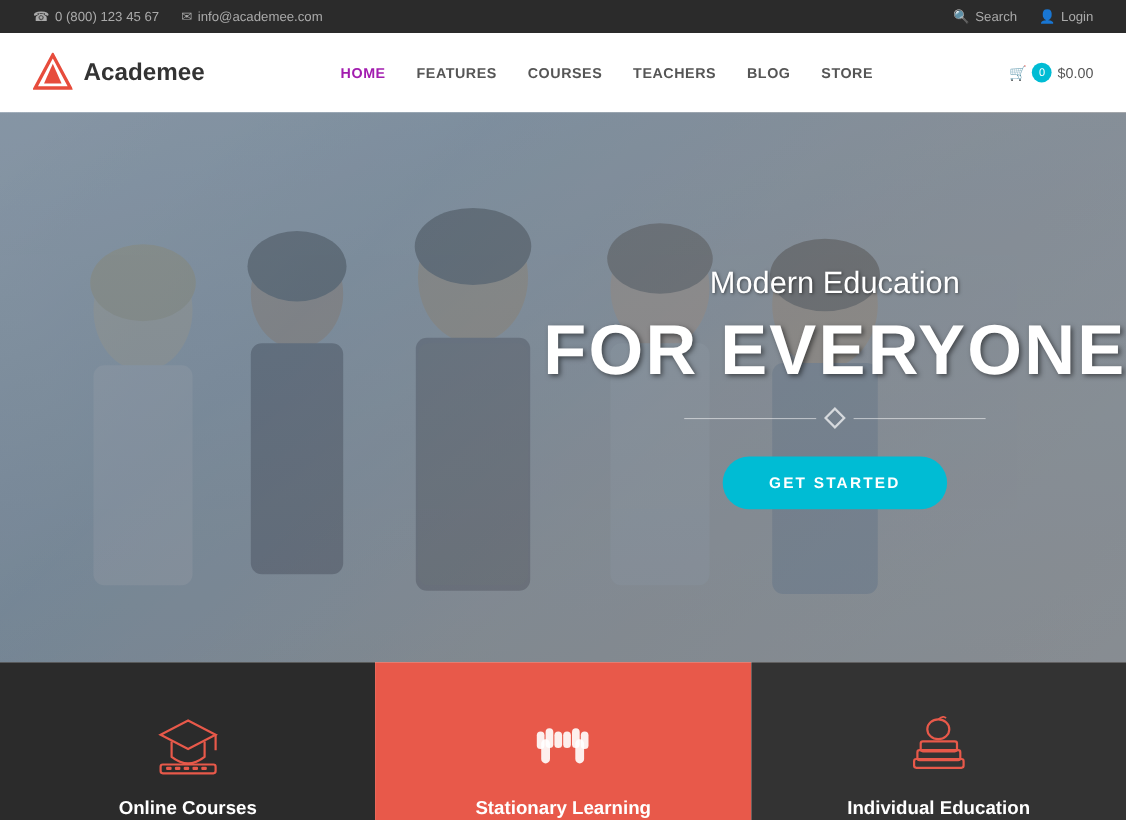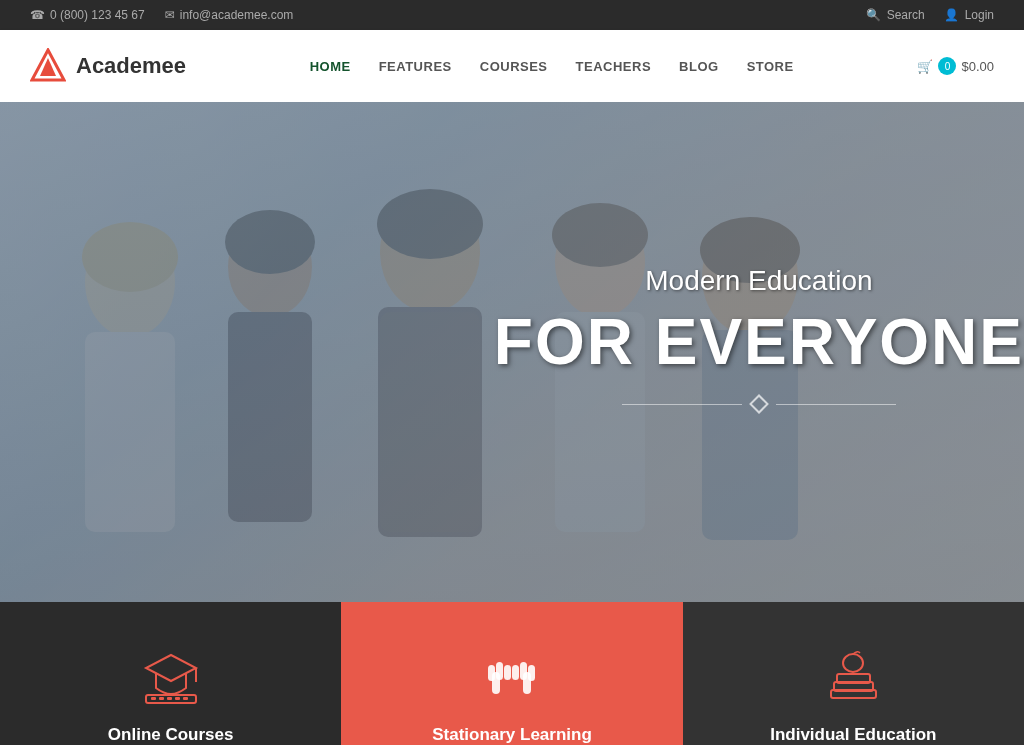--- a/index.html
+++ b/index.html
@@ -49,21 +49,21 @@
       gap: 28px;
     }
     .nav a {
       text-decoration: none;
       font-size: 13px;
       font-weight: 600;
       color: #555;
       letter-spacing: 0.5px;
       text-transform: uppercase;
     }
-    .nav a.active { color: #14532d; }
+    .nav a.active { color: #a21caf; }
     .cart-btn {
       display: flex;
       align-items: center;
       gap: 5px;
       font-size: 13px;
       color: #555;
       text-decoration: none;
     }
     .cart-badge {
       background: #00bcd4;
@@ -293,20 +293,21 @@
   </div>
 
   <div class="hero-content">
     <div class="hero-subtitle">Modern Education</div>
     <div class="hero-title">FOR EVERYONE</div>
 
     <div class="hero-divider">
       <div class="hero-divider-diamond"></div>
     </div>
 
+    <a href="#" class="hero-btn">GET STARTED</a>
   </div>
 </div>
 
 <div class="features">
 
   <div class="feature-card dark">
     <div class="feature-icon">
       <svg width="60" height="55" viewBox="0 0 60 55" fill="none" xmlns="http://www.w3.org/2000/svg">
 
         <polygon points="30,5 55,18 30,31 5,18" fill="none" stroke="#e8594a" stroke-width="2"></polygon>

